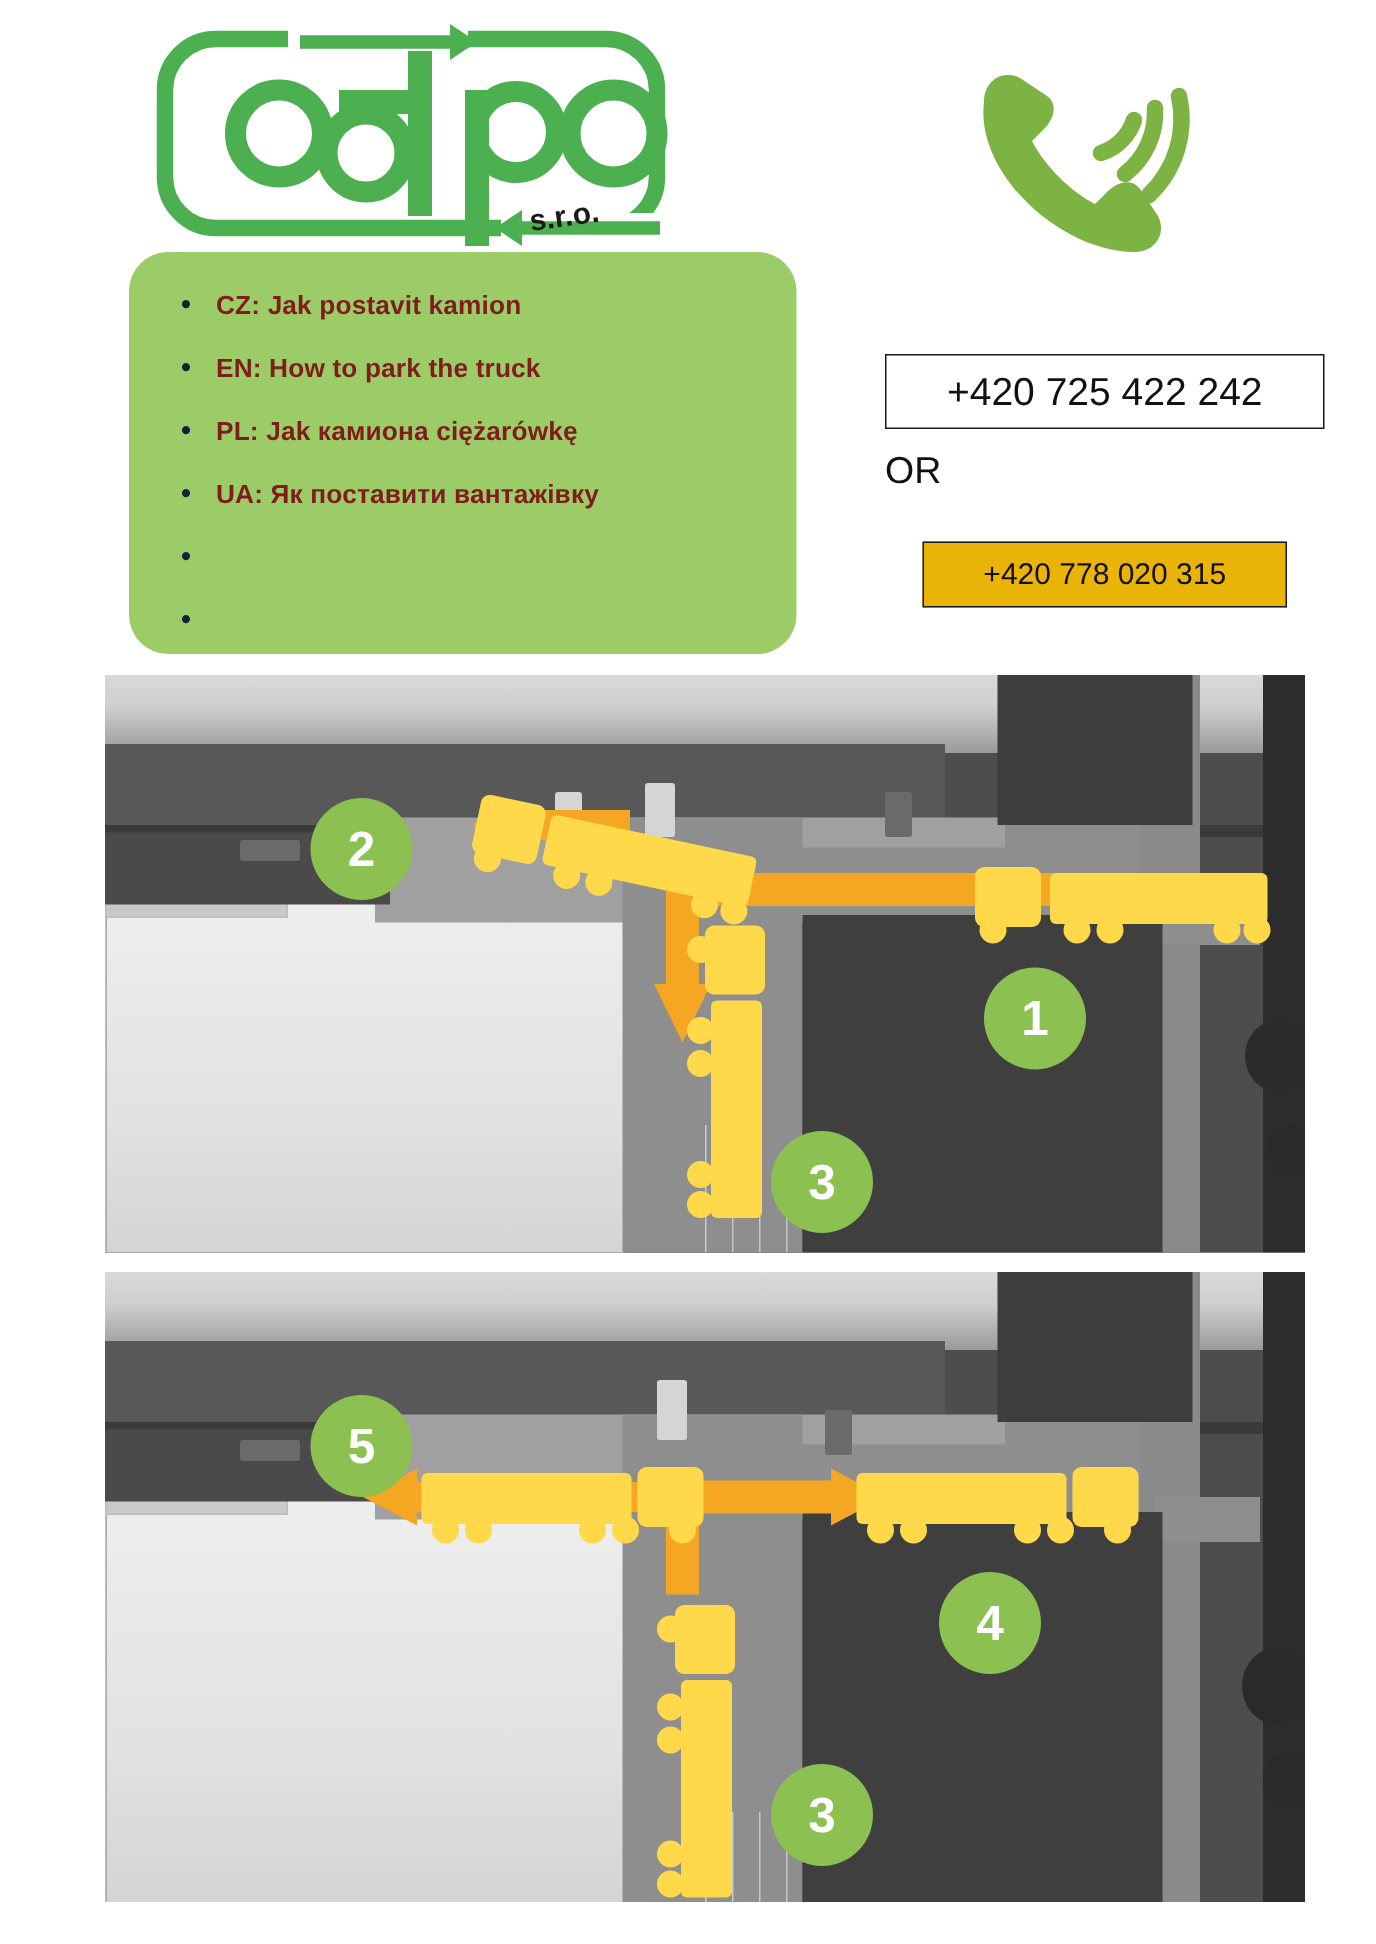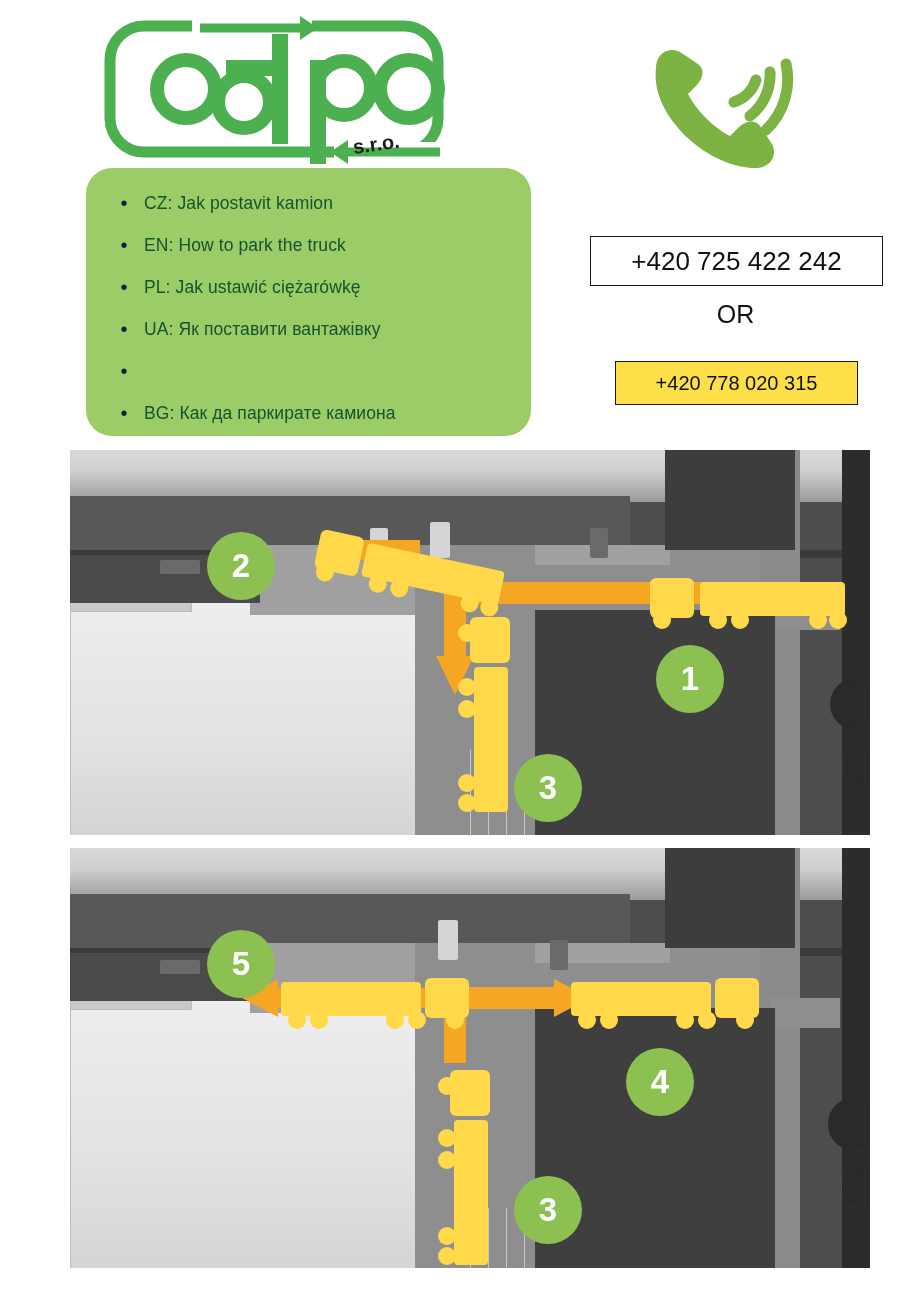--- a/index.html
+++ b/index.html
@@ -55,22 +55,22 @@
   .lang-bullet {
     width: 40px;
     flex: 0 0 40px;
     text-align: center;
     font-size: 20px;
     line-height: 1;
     color: #12203a;
   }
   .lang-text {
     font-size: 17.5px;
-    font-weight: normal;
-    color: #14532d;
+    font-weight: bold;
+    color: #7f1d1d;
     letter-spacing: 0.1px;
     white-space: nowrap;
   }
 
   
   .phone-primary {
     position: absolute;
     left: 590px;
     top: 236px;
     width: 291px;
@@ -81,32 +81,31 @@
     align-items: center;
     justify-content: center;
     font-size: 26px;
     color: #111;
   }
   .or-label {
     position: absolute;
     left: 590px;
     top: 300px;
     width: 291px;
-    text-align: center;
     font-size: 25px;
     color: #111;
   }
   .phone-secondary {
     position: absolute;
     left: 615px;
     top: 361px;
     width: 241px;
     height: 42px;
     border: 1.5px solid #1a1a1a;
-    background: #fde047;
+    background: #eab308;
     display: flex;
     align-items: center;
     justify-content: center;
     font-size: 20px;
     color: #111;
   }
 
   
   .map {
     position: absolute;
@@ -230,32 +229,31 @@
   <div class="lang-item">
     <span class="lang-bullet">•</span>
     <span class="lang-text">CZ: Jak postavit kamion</span>
   </div>
   <div class="lang-item">
     <span class="lang-bullet">•</span>
     <span class="lang-text">EN: How to park the truck</span>
   </div>
   <div class="lang-item">
     <span class="lang-bullet">•</span>
-    <span class="lang-text">PL: Jak ustawić ciężarówkę</span>
+    <span class="lang-text">PL: Jak камиона ciężarówkę</span>
   </div>
   <div class="lang-item">
     <span class="lang-bullet">•</span>
     <span class="lang-text">UA: Як поставити вантажівку</span>
   </div>
   <div class="lang-item">
     <span class="lang-bullet">•</span>
   </div>
   <div class="lang-item">
     <span class="lang-bullet">•</span>
-    <span class="lang-text">BG: Как да паркирате камиона</span>
   </div>
 </div>
 
 <div class="phone-primary">+420 725 422 242</div>
 <div class="or-label">OR</div>
 <div class="phone-secondary">+420 778 020 315</div>
 
 <div class="map" id="map-top">
   <div class="aerial">
     <div class="field-dark"></div>

